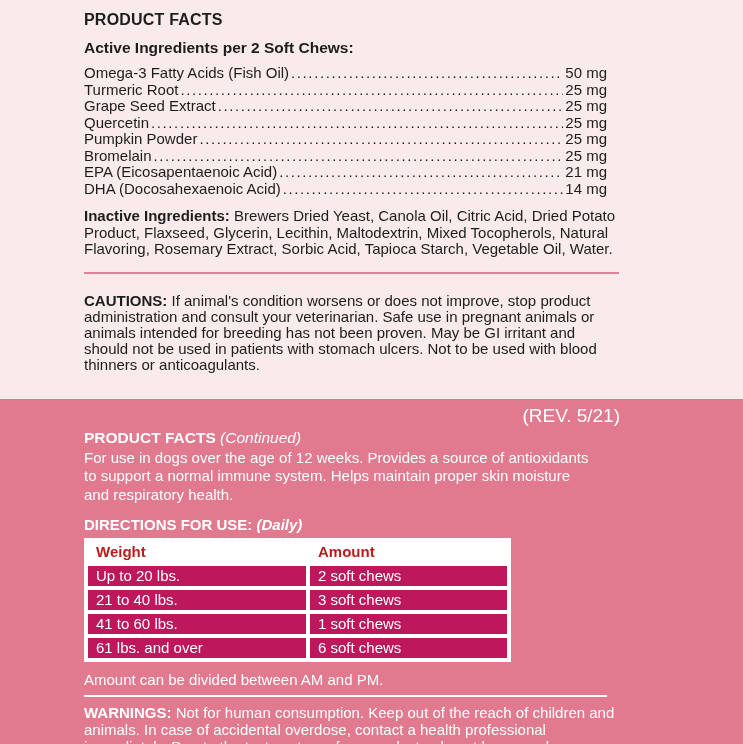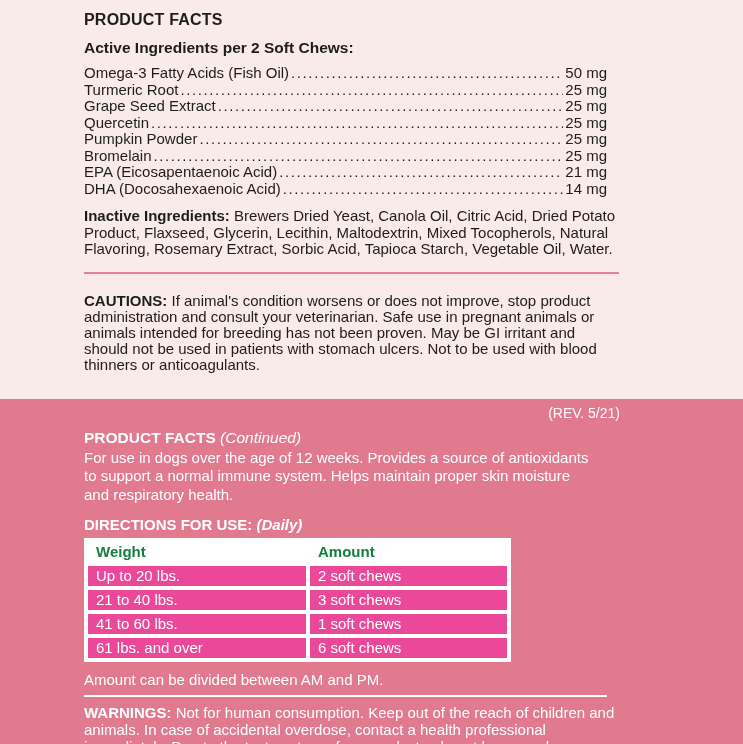--- a/index.html
+++ b/index.html
@@ -22,30 +22,30 @@
   .dots { flex:1; overflow:hidden; white-space:nowrap; letter-spacing:1.6px; margin:0 2px; }
   .dots::after { content:"..................................................................................................................."; }
   .ing-amt { white-space:nowrap; }
   .para { font-size:15px; line-height:16.5px; }
   .inactive { margin-top:11px; }
   .divider-pink { margin-top:14px; width:535px; height:2px; background:#e87e9a; border:0; }
   .cautions { margin-top:19px; line-height:16.2px; width:525px; }
   b.inline { font-weight:bold; }
 
   
-  .rev { position:absolute; top:6px; right:123px; font-size:14px; }
+  .rev { position:absolute; top:6px; right:123px; font-size:19px; }
   .pf2-title { padding-top:30px; font-size:15.5px; font-weight:bold; }
   .cont-suffix { font-weight:normal; font-style:italic; }
   .desc { margin-top:2px; font-size:15px; line-height:18.3px; width:512px; }
   .directions { margin-top:12px; font-size:15px; font-weight:bold; }
   .daily-suffix { font-weight:bold; font-style:italic; }
 
   .dose-table { border-collapse:separate; border-spacing:4px; background:#ffffff; width:427px; margin-top:5px; }
-  .dose-table th { color:#15803d; text-align:left; font-size:15px; font-weight:bold; padding:1px 8px 2px; }
-  .dose-table td { background:#ec4899; color:#ffffff; font-size:15px; padding:1px 8px 2px; }
+  .dose-table th { color:#b91c1c; text-align:left; font-size:15px; font-weight:bold; padding:1px 8px 2px; }
+  .dose-table td { background:#be185d; color:#ffffff; font-size:15px; padding:1px 8px 2px; }
   .dose-table th:first-child, .dose-table td:first-child { width:218px; }
 
   .note { margin-top:9px; font-size:15px; }
   .divider-white { margin-top:7px; width:523px; height:2px; background:#ffffff; border:0; }
   .warnings { margin-top:7px; font-size:15px; line-height:17.3px; width:537px; }
 </style>
 </head>
 <body>
 
 <div class="panel-top">

